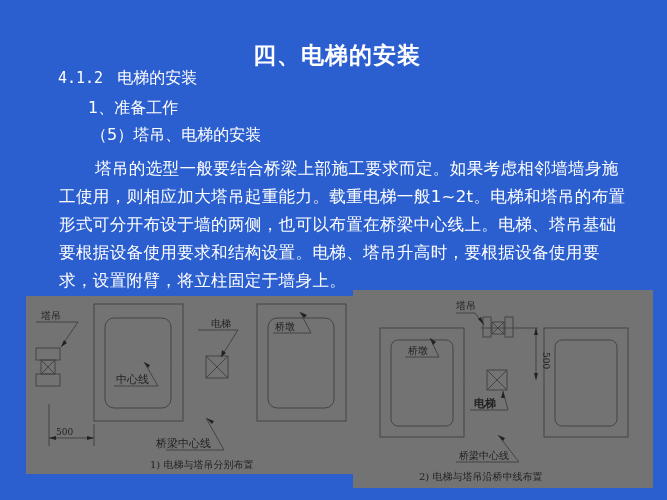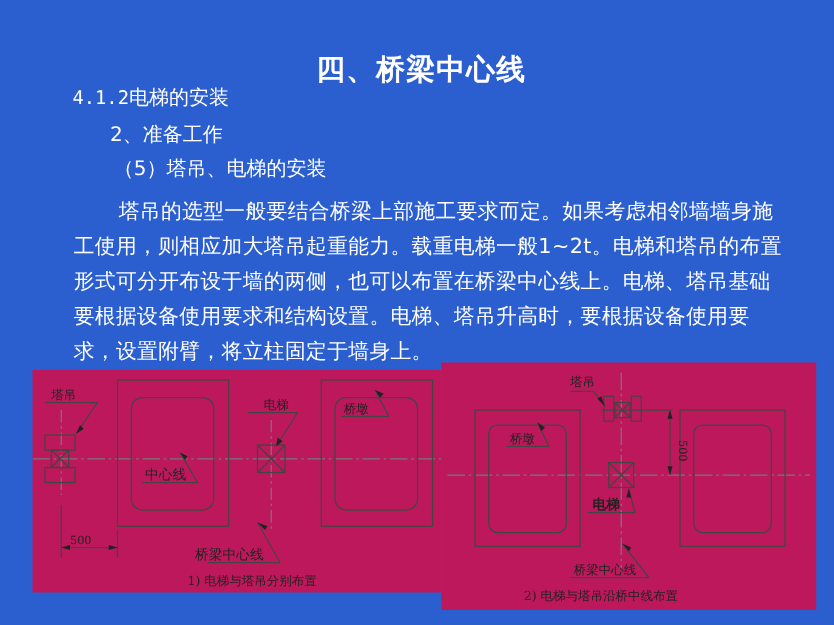--- a/index.html
+++ b/index.html
@@ -12,44 +12,44 @@
   }
   .title {
     position: absolute; left: 253px; top: 40px;
     font-size: 23px; font-weight: bold; letter-spacing: 1px;
     white-space: nowrap;
   }
   .sec {
     position: absolute; left: 58px; top: 68px;
     font-size: 16px; white-space: nowrap;
   }
-  .sec .num { font-family: "DejaVu Sans Mono", monospace; font-size: 15px; }
+  .sec .num { font-family: "DejaVu Sans Mono", monospace; font-size: 15px; margin-right: 14px; }
   .sub1 { position: absolute; left: 88px; top: 98px; font-size: 16px; white-space: nowrap; }
   .sub2 { position: absolute; left: 91px; top: 125px; font-size: 16px; white-space: nowrap; }
   .para {
     position: absolute; left: 55px; top: 151px; width: 580px;
     font-size: 16.6px; line-height: 28px; letter-spacing: 0.3px;
   }
   .para p { margin: 4px; text-indent: 36px; }
-  .panel { position: absolute; background: #be185d; }
+  .panel { position: absolute; background: #737373; }
   .panel svg { display: block; }
   #panel-left { left: 26px; top: 296px; width: 327px; height: 178px; }
   #panel-right { left: 353px; top: 290px; width: 300px; height: 198px; }
   svg text { font-family: "DejaVu Serif", serif; fill: #222; }
 </style>
 </head>
 <body>
 
-<div class="title">四、桥梁中心线</div>
+<div class="title">四、电梯的安装</div>
 
 <div class="sec">
   <span class="num">4.1.2</span><span>电梯的安装</span>
 </div>
 
-<div class="sub1">2、准备工作</div>
+<div class="sub1">1、准备工作</div>
 <div class="sub2">（5）塔吊、电梯的安装</div>
 
 <div class="para">
   <p>塔吊的选型一般要结合桥梁上部施工要求而定。如果考虑相邻墙墙身施工使用，则相应加大塔吊起重能力。载重电梯一般1~2t。电梯和塔吊的布置形式可分开布设于墙的两侧，也可以布置在桥梁中心线上。电梯、塔吊基础要根据设备使用要求和结构设置。电梯、塔吊升高时，要根据设备使用要求，设置附臂，将立柱固定于墙身上。</p>
 </div>
 
 <div class="panel" id="panel-left">
   <svg width="327" height="178" viewBox="0 0 327 178">
     <g stroke="#444" fill="none" stroke-width="1">
 

